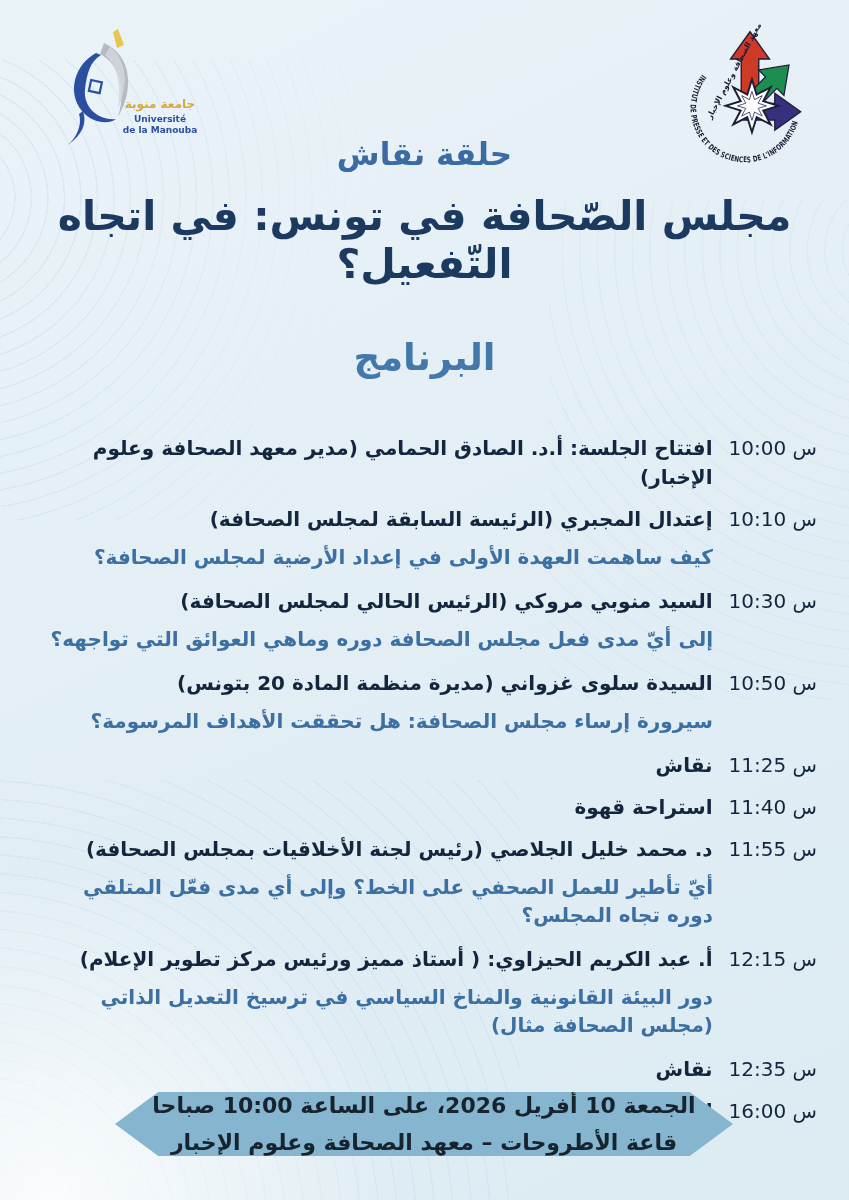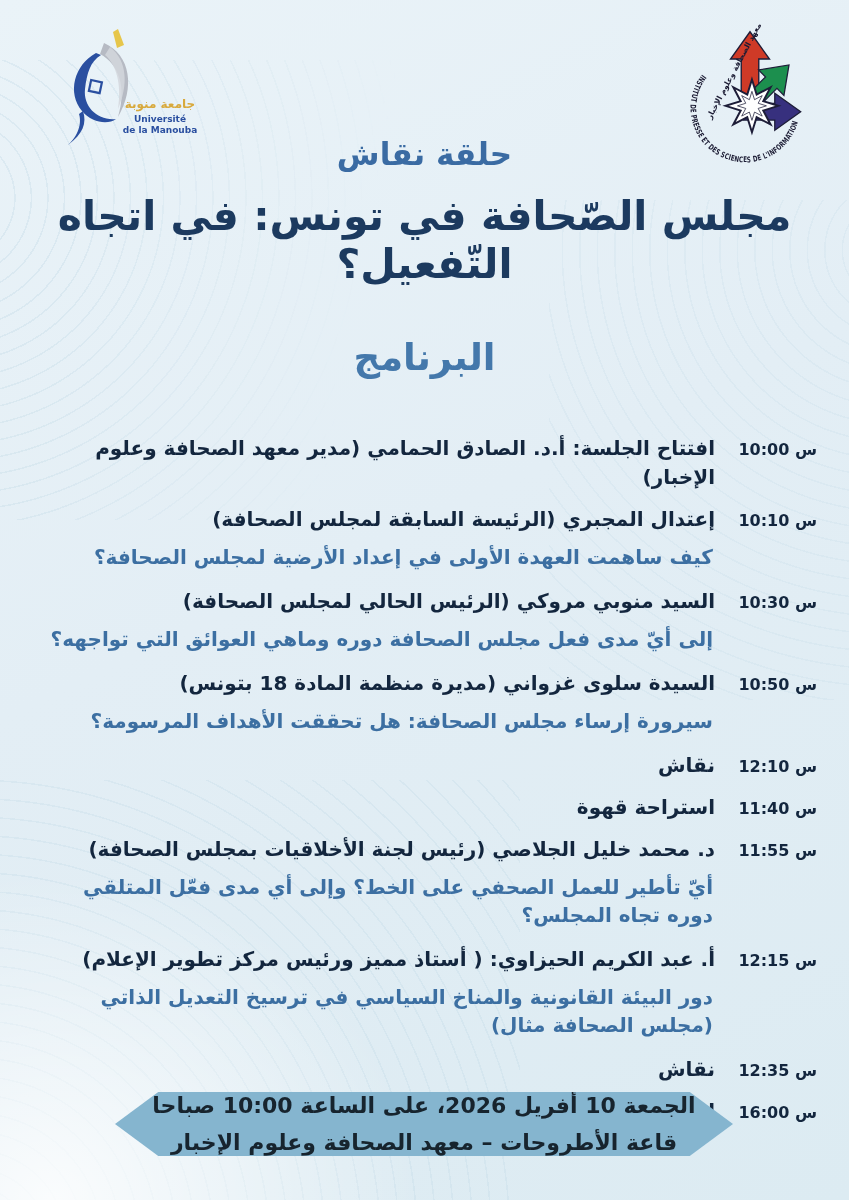--- a/index.html
+++ b/index.html
@@ -54,21 +54,21 @@
     direction:rtl;
   }
 
   
   .program-list{
     position:absolute;top:434px;right:32px;left:32px;
     direction:rtl;text-align:right;
   }
   .prog-row{display:flex;gap:16px;margin-bottom:13px;align-items:baseline;}
   .prog-time{
-    font-weight:bold;color:#13263e;font-size:16px;
+    font-weight:normal;color:#13263e;font-size:20px;
     min-width:86px;white-space:nowrap;flex:0 0 auto;
   }
   .prog-text{font-weight:bold;color:#13263e;font-size:20px;line-height:1.45;}
   .prog-question{
     font-weight:bold;color:#3c6fa2;font-size:20px;line-height:1.4;
     padding-right:104px;margin:-4px 0 16px 0;
   }
 
   
   .banner{
@@ -145,26 +145,26 @@
     <div class="prog-question">كيف ساهمت العهدة الأولى في إعداد الأرضية لمجلس الصحافة؟</div>
 
     <div class="prog-row">
       <span class="prog-time">س 10:30</span>
       <span class="prog-text">السيد منوبي مروكي (الرئيس الحالي لمجلس الصحافة)</span>
     </div>
     <div class="prog-question">إلى أيّ مدى فعل مجلس الصحافة دوره وماهي العوائق التي تواجهه؟</div>
 
     <div class="prog-row">
       <span class="prog-time">س 10:50</span>
-      <span class="prog-text">السيدة سلوى غزواني (مديرة منظمة المادة 18 بتونس)</span>
+      <span class="prog-text">السيدة سلوى غزواني (مديرة منظمة المادة 20 بتونس)</span>
     </div>
     <div class="prog-question">سيرورة إرساء مجلس الصحافة: هل تحققت الأهداف المرسومة؟</div>
 
     <div class="prog-row">
-      <span class="prog-time">س 12:10</span>
+      <span class="prog-time">س 11:25</span>
       <span class="prog-text">نقاش</span>
     </div>
 
     <div class="prog-row">
       <span class="prog-time">س 11:40</span>
       <span class="prog-text">استراحة قهوة</span>
     </div>
 
     <div class="prog-row">
       <span class="prog-time">س 11:55</span>

